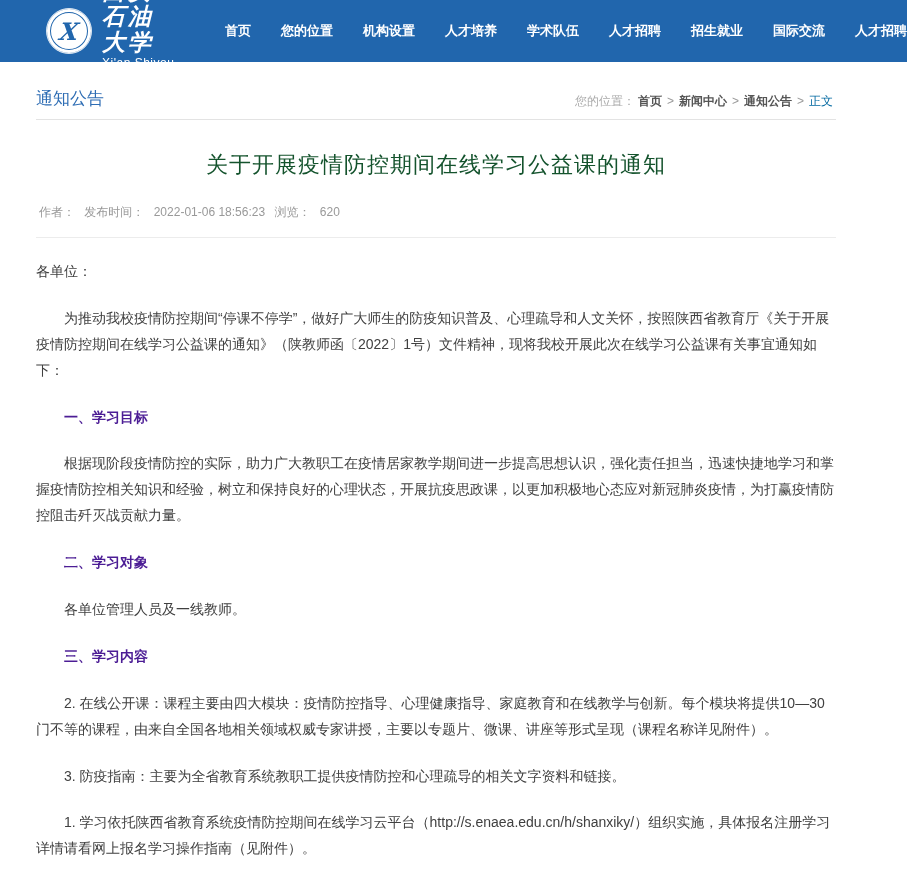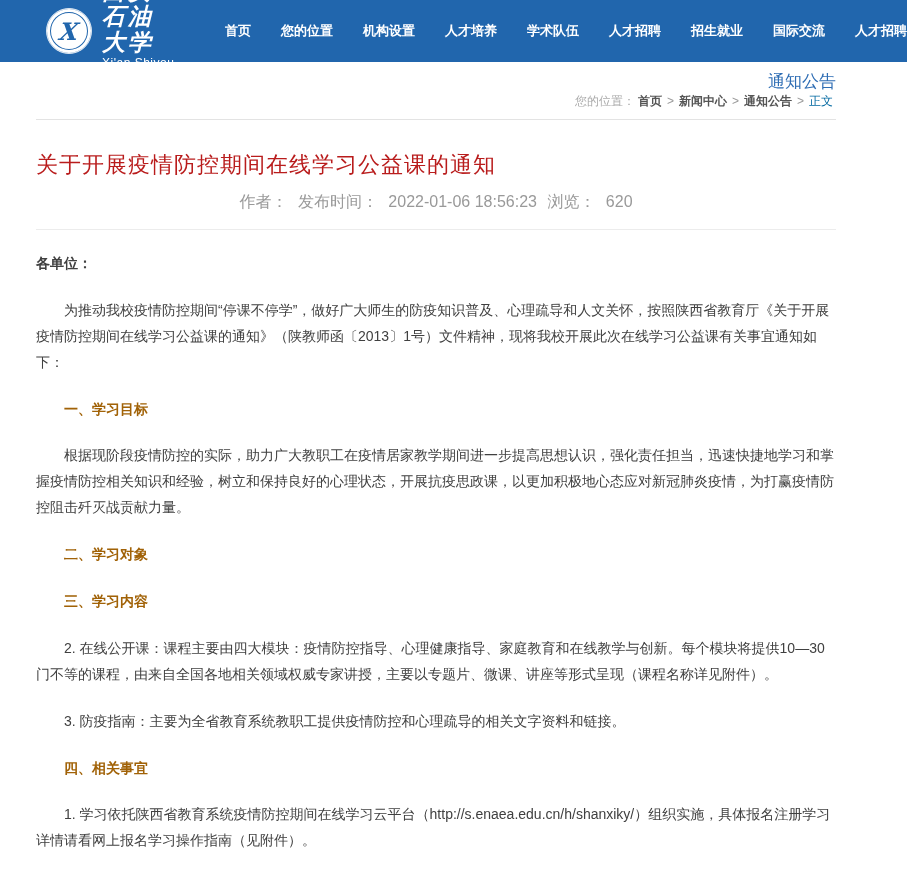--- a/index.html
+++ b/index.html
@@ -26,39 +26,39 @@
   .logo-text{margin-left:10px;color:#ffffff;}
   .name-cn{font-family:"DejaVu Serif","Liberation Serif",serif;font-style:italic;font-weight:bold;
     font-size:23px;letter-spacing:3px;line-height:1.1;}
   .name-en{font-size:12px;letter-spacing:0.5px;margin-top:2px;}
   .main-nav{display:flex;margin-left:48px;gap:30px;}
   .nav-item{color:#ffffff;font-size:13px;font-weight:600;text-decoration:none;cursor:pointer;white-space:nowrap;}
 
   
   .container{width:800px;margin-left:36px;}
   .subheader{display:flex;align-items:flex-end;justify-content:space-between;
-    padding-top:8px;padding-bottom:9px;border-bottom:1px solid var(--line-gray);flex-direction:column;}
+    padding-top:25px;padding-bottom:9px;border-bottom:1px solid var(--line-gray);}
   .section-title{color:var(--accent-blue);font-size:17px;cursor:pointer;}
   .breadcrumb{font-size:12px;color:#aaaaaa;}
   .bc-item{color:#555555;font-weight:600;text-decoration:none;cursor:pointer;margin:0 3px;}
   .bc-item.last{color:#0369a1;font-weight:400;cursor:default;}
   .bc-sep{color:#999999;margin:0 2px;}
 
   
-  .article-title{font-size:22px;color:#b91c1c;text-align:left;font-weight:500;
+  .article-title{font-size:22px;color:#14532d;text-align:center;font-weight:500;
     margin:30px 0 0 0;letter-spacing:1px;}
-  .meta{font-size:16px;color:var(--meta-gray);text-align:center;margin-top:12px;}
+  .meta{font-size:12px;color:var(--meta-gray);text-align:left;margin-top:24px;}
   .meta span{margin:0 3px;}
   .meta-rule{border:none;border-top:1px solid #ececec;margin:16px 0 0 0;}
 
   .article-body{margin-top:12px;font-size:14px;color:var(--body-text);}
   .article-body p{margin:21px 0;line-height:1.85;}
-  .p-plain{text-indent:0;font-weight:bold;}
+  .p-plain{text-indent:0;}
   .p-indent{text-indent:2em;}
-  .p-heading{text-indent:2em;font-weight:bold;color:#a16207;}
+  .p-heading{text-indent:2em;font-weight:bold;color:#4c1d95;}
 </style>
 </head>
 <body>
 
 <header class="site-header">
   <div class="logo">
     <div class="seal">
       <span class="seal-x">X</span>
     </div>
     <div class="logo-text">
@@ -93,24 +93,24 @@
     <span>作者：</span>
     <span>发布时间：</span>
     <span>2022-01-06 18:56:23</span>
     <span>浏览：</span>
     <span>620</span>
   </div>
   <hr class="meta-rule">
 
   <div class="article-body">
       <p class="p-plain">各单位：</p>
-      <p class="p-indent">为推动我校疫情防控期间“停课不停学”，做好广大师生的防疫知识普及、心理疏导和人文关怀，按照陕西省教育厅《关于开展疫情防控期间在线学习公益课的通知》（陕教师函〔2013〕1号）文件精神，现将我校开展此次在线学习公益课有关事宜通知如下：</p>
+      <p class="p-indent">为推动我校疫情防控期间“停课不停学”，做好广大师生的防疫知识普及、心理疏导和人文关怀，按照陕西省教育厅《关于开展疫情防控期间在线学习公益课的通知》（陕教师函〔2022〕1号）文件精神，现将我校开展此次在线学习公益课有关事宜通知如下：</p>
       <p class="p-heading">一、学习目标</p>
       <p class="p-indent">根据现阶段疫情防控的实际，助力广大教职工在疫情居家教学期间进一步提高思想认识，强化责任担当，迅速快捷地学习和掌握疫情防控相关知识和经验，树立和保持良好的心理状态，开展抗疫思政课，以更加积极地心态应对新冠肺炎疫情，为打赢疫情防控阻击歼灭战贡献力量。</p>
       <p class="p-heading">二、学习对象</p>
+      <p class="p-indent">各单位管理人员及一线教师。</p>
       <p class="p-heading">三、学习内容</p>
       <p class="p-indent">2. 在线公开课：课程主要由四大模块：疫情防控指导、心理健康指导、家庭教育和在线教学与创新。每个模块将提供10—30门不等的课程，由来自全国各地相关领域权威专家讲授，主要以专题片、微课、讲座等形式呈现（课程名称详见附件）。</p>
       <p class="p-indent">3. 防疫指南：主要为全省教育系统教职工提供疫情防控和心理疏导的相关文字资料和链接。</p>
-      <p class="p-heading">四、相关事宜</p>
       <p class="p-indent">1. 学习依托陕西省教育系统疫情防控期间在线学习云平台（http://s.enaea.edu.cn/h/shanxiky/）组织实施，具体报名注册学习详情请看网上报名学习操作指南（见附件）。</p>
     </div>
 
 </div>
 
 </body></html>

